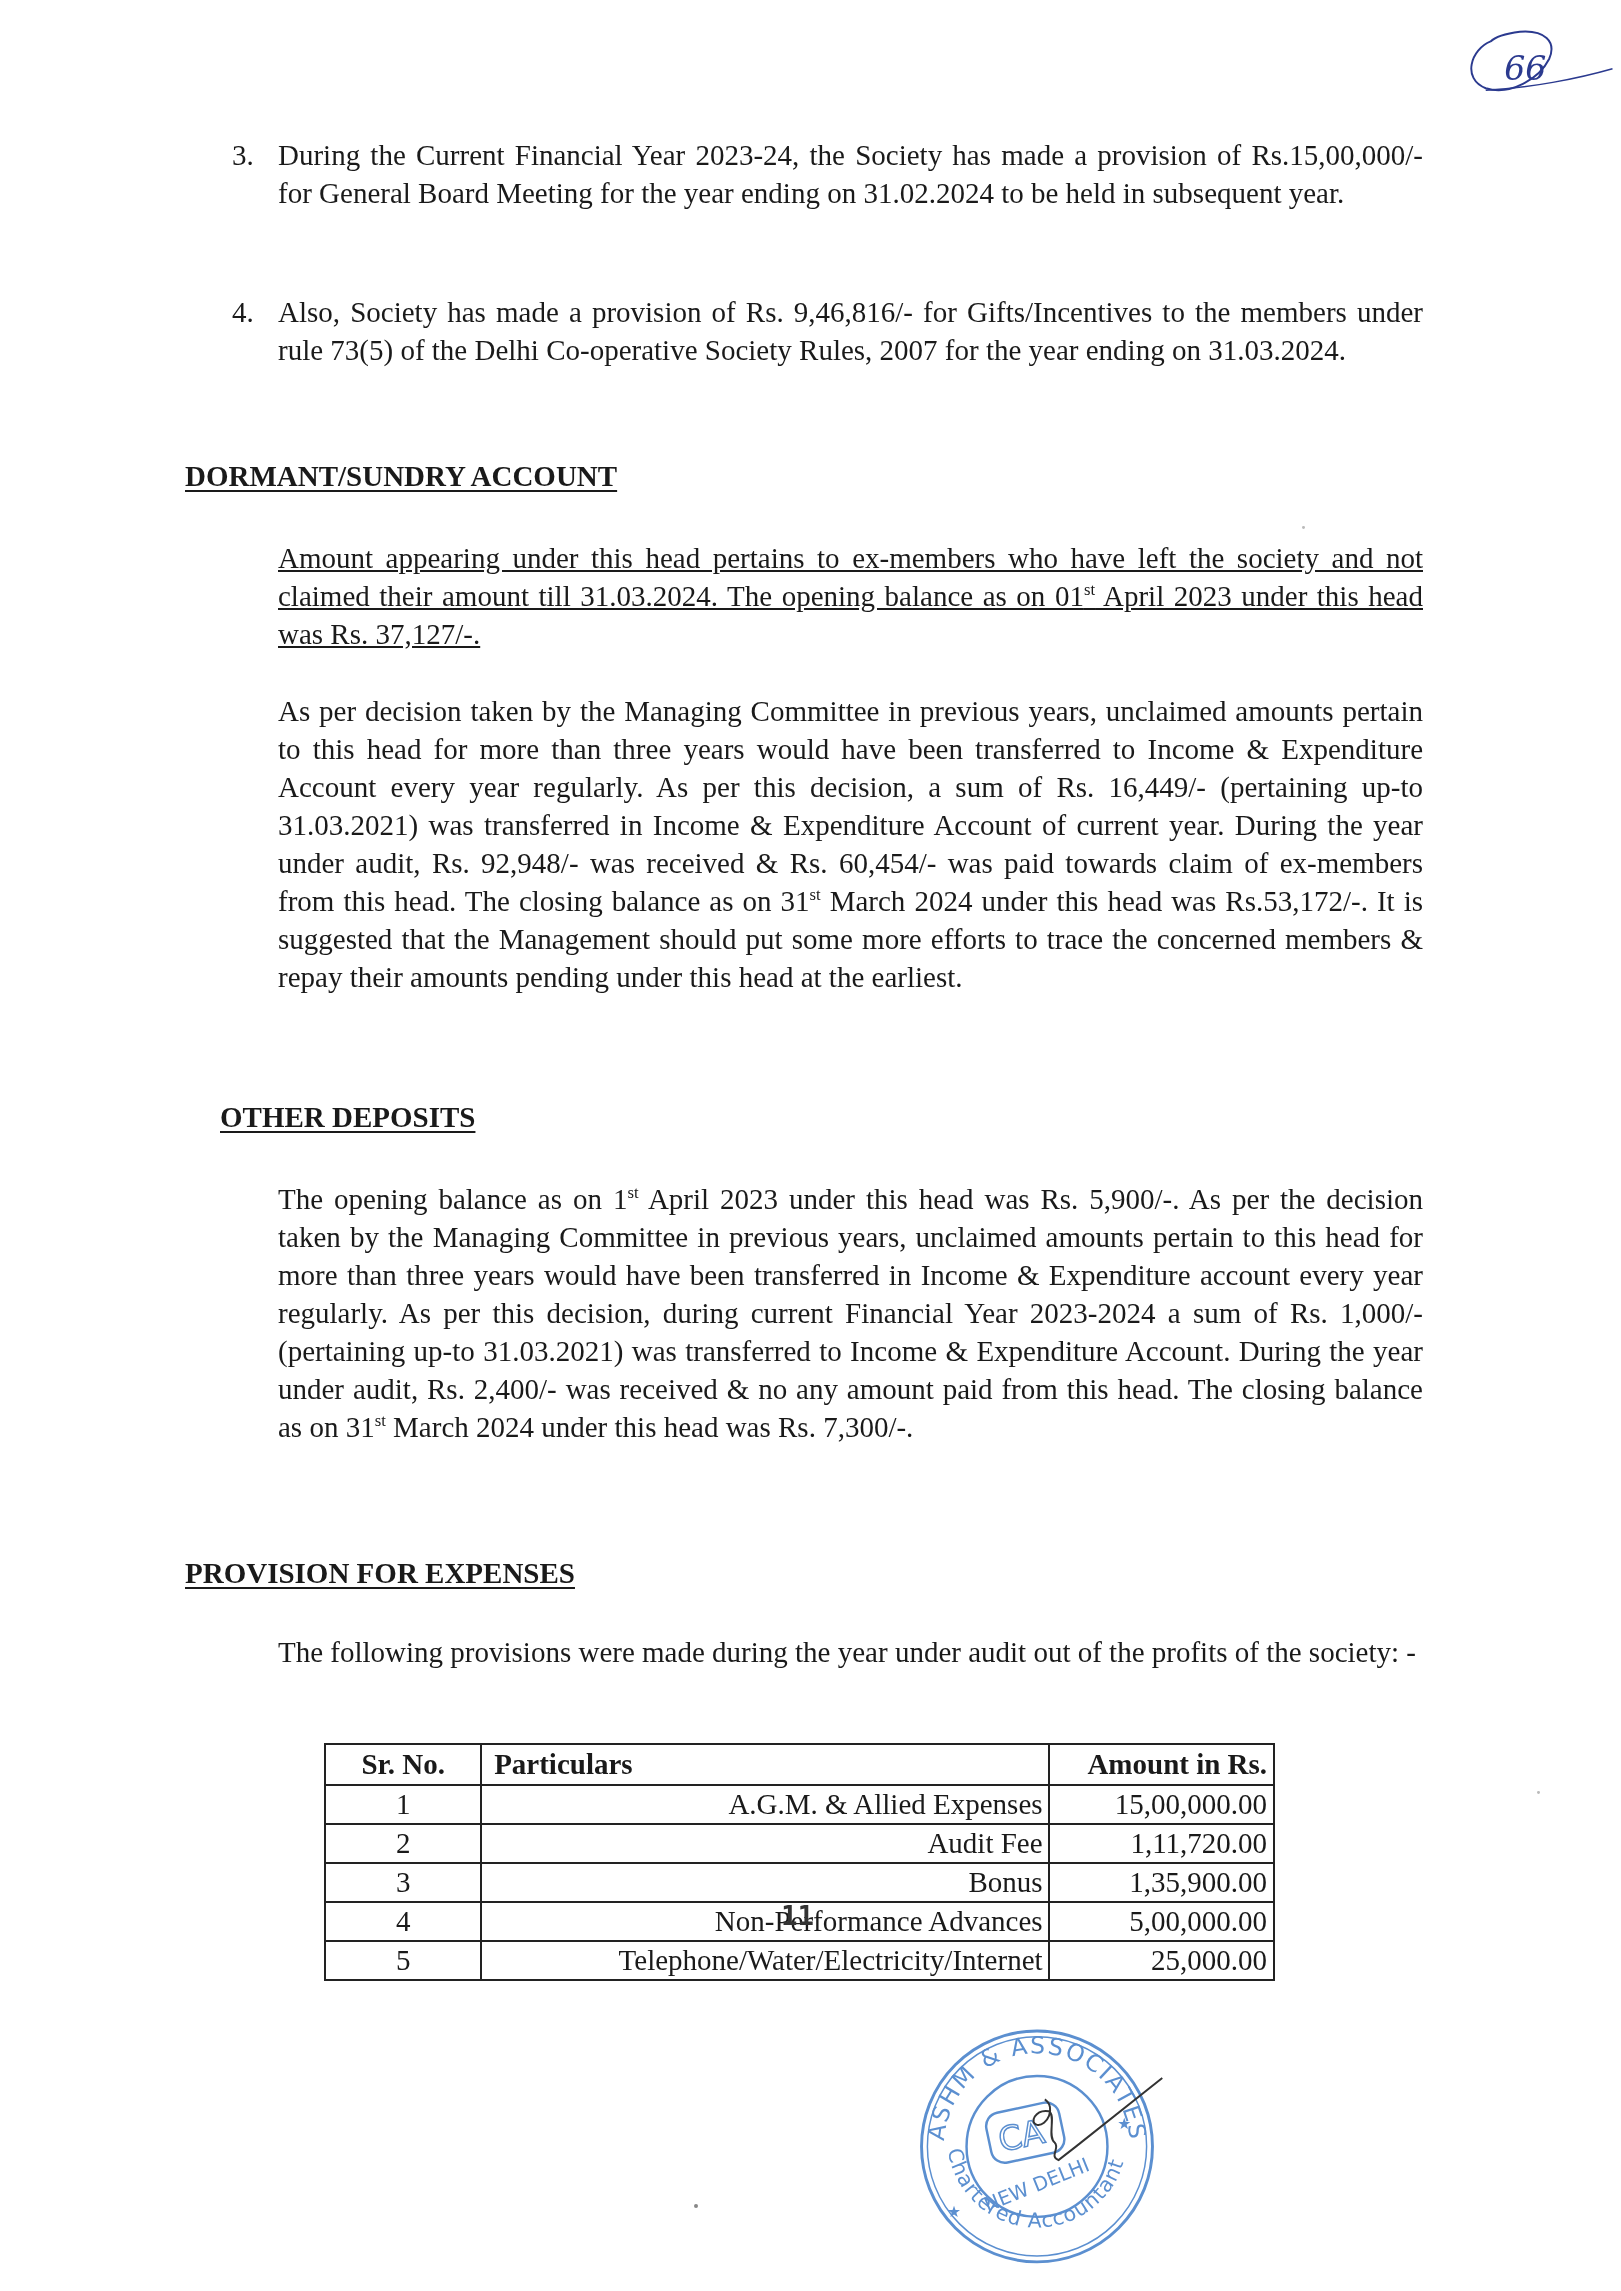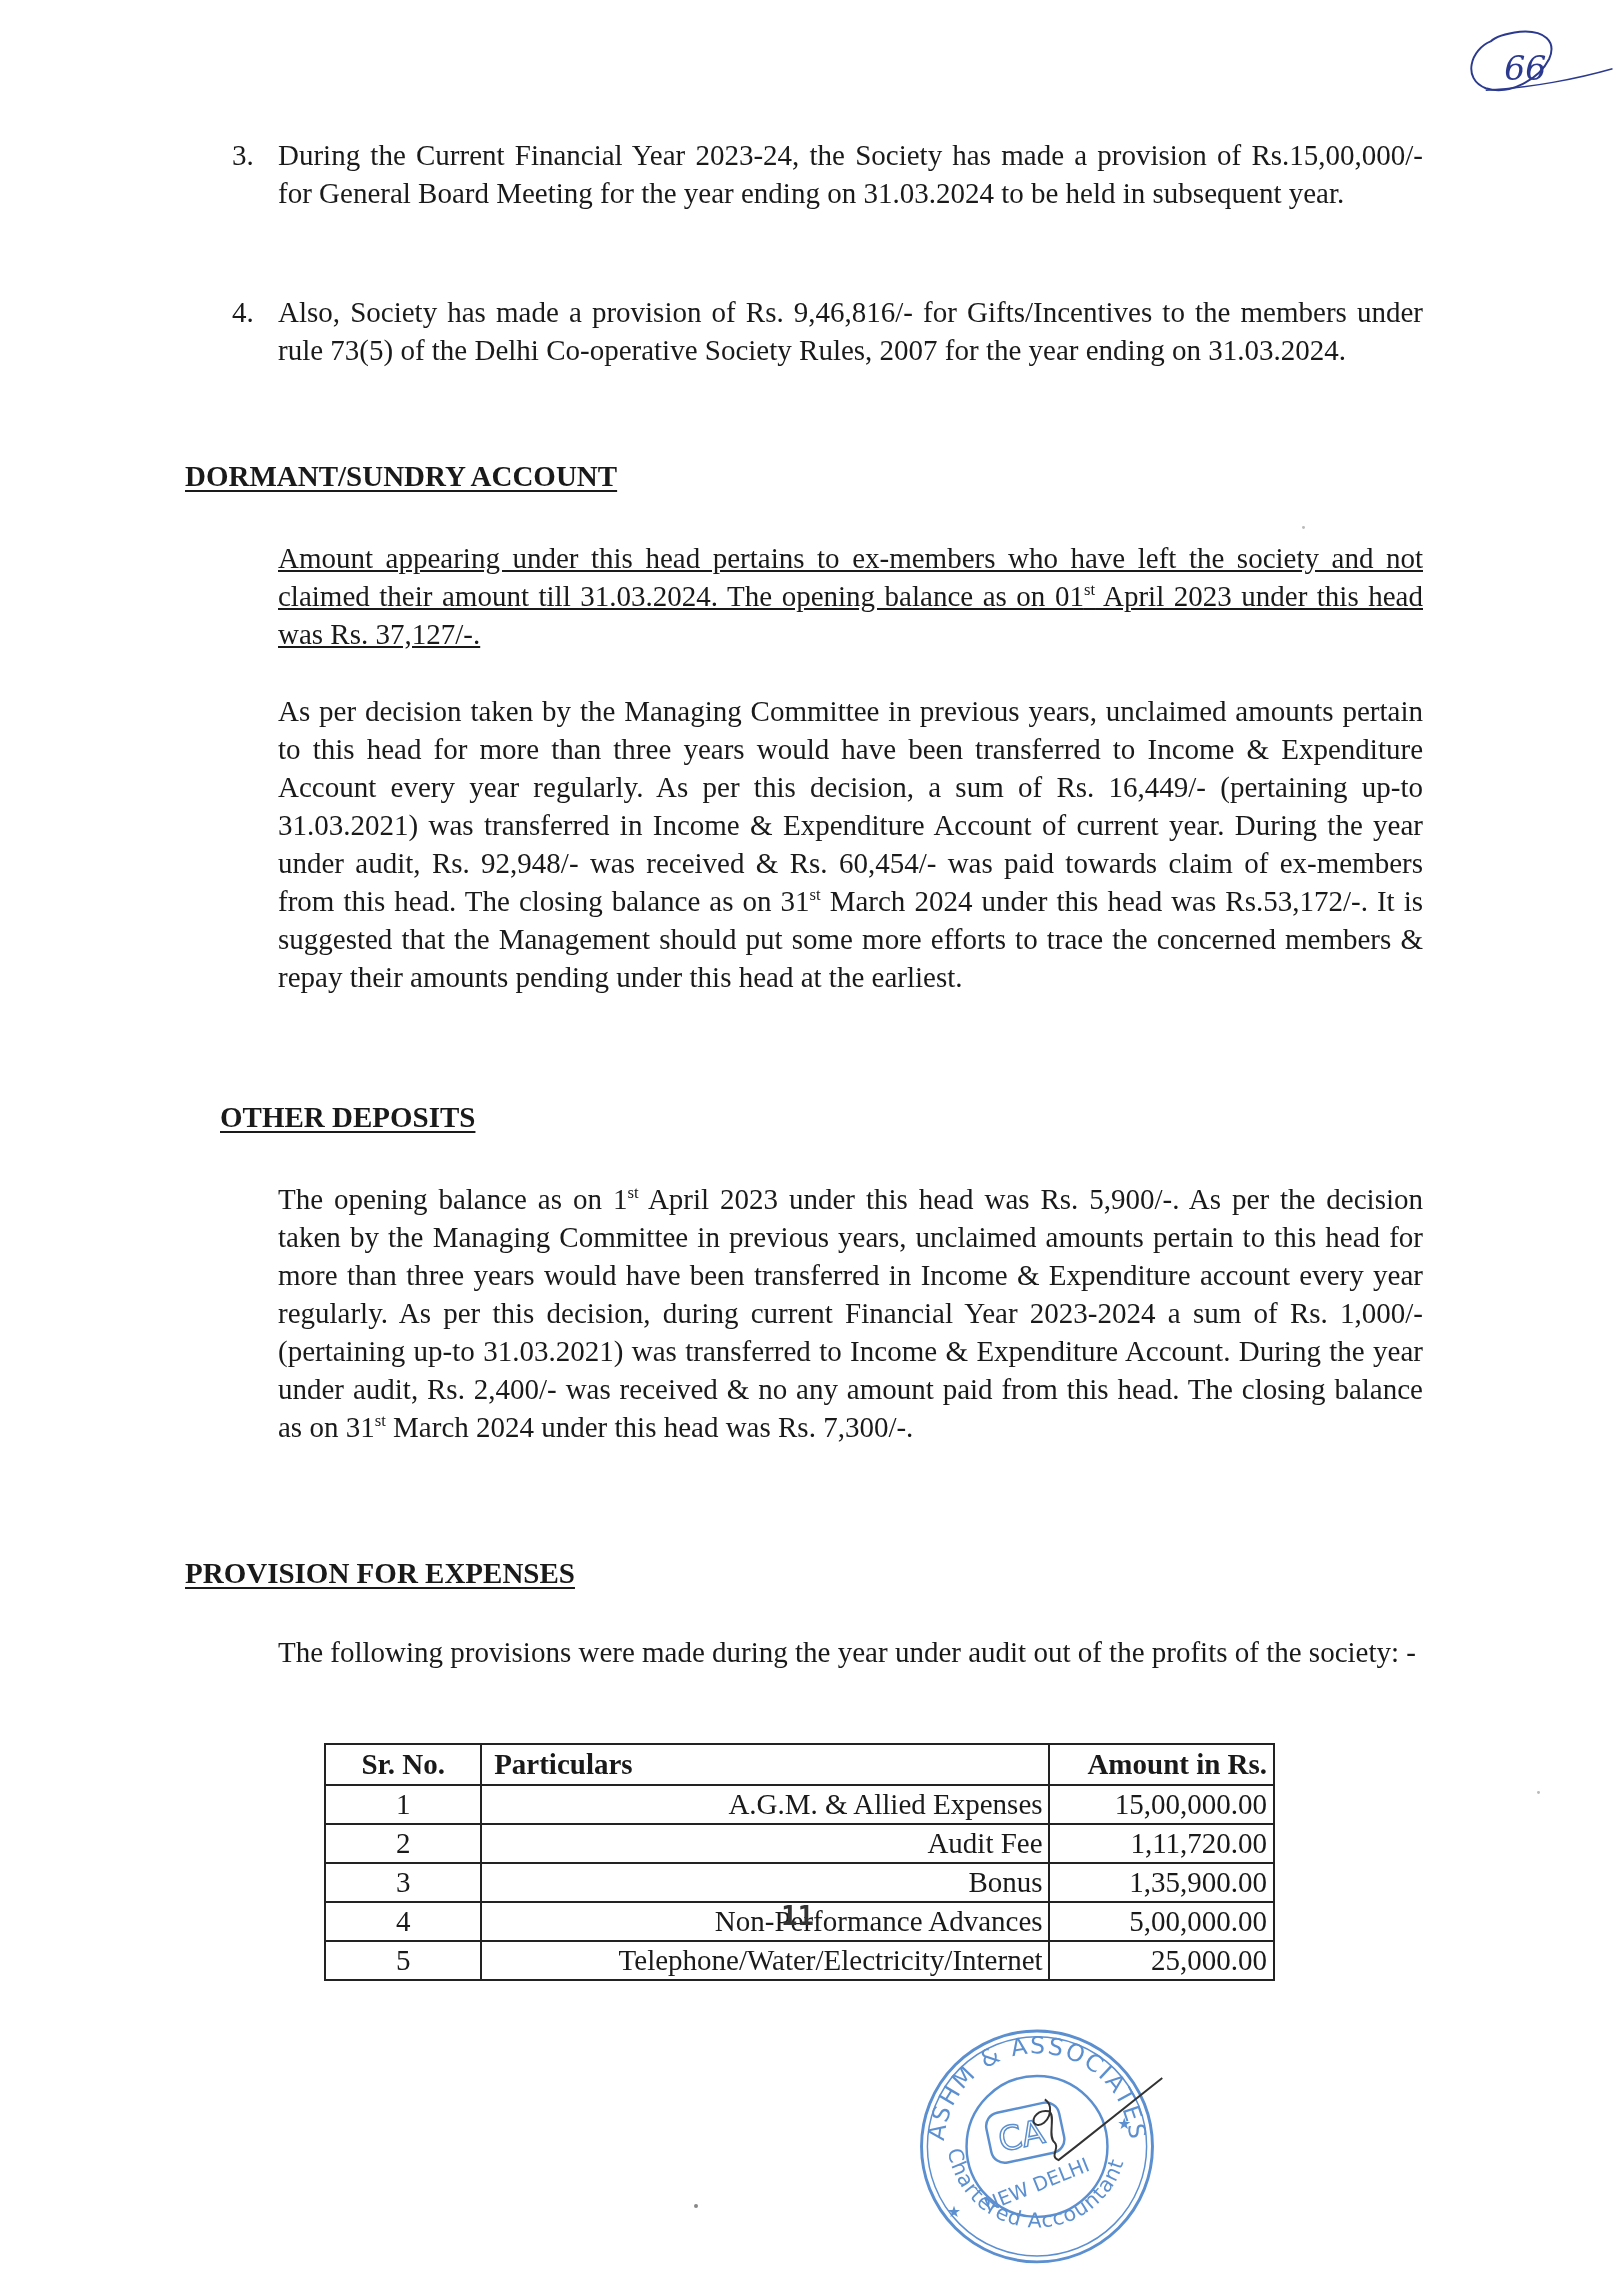--- a/index.html
+++ b/index.html
@@ -116,21 +116,21 @@
 <body>
 
 <svg class="page-mark" viewBox="0 0 170 80">
   <path d="M40 22 C 20 30, 10 60, 35 70 C 60 78, 90 60, 100 40 C 108 22, 95 10, 70 12 C 55 14, 44 18, 40 22" fill="none" stroke="#2b3a8f" stroke-width="2"></path>
   <path d="M35 72 C 80 70, 130 60, 165 50" fill="none" stroke="#2b3a8f" stroke-width="1.5"></path>
   <text x="54" y="62" font-family="DejaVu Serif, serif" font-size="34" font-style="italic" fill="#2b3a8f">66</text>
 </svg>
 
 <div class="list-item" style="top:136px;">
   <span class="num">3.</span>
-  <span class="text">During the Current Financial Year 2023-24, the Society has made a provision of Rs.15,00,000/- for General Board Meeting for the year ending on 31.03.2024 to be held in subsequent year.</span>
+  <span class="text">During the Current Financial Year 2023-24, the Society has made a provision of Rs.15,00,000/- for General Board Meeting for the year ending on 31.02.2024 to be held in subsequent year.</span>
 </div>
 <div class="list-item" style="top:293px;">
   <span class="num">4.</span>
   <span class="text">Also, Society has made a provision of Rs. 9,46,816/- for Gifts/Incentives to the members under rule 73(5) of the Delhi Co-operative Society Rules, 2007 for the year ending on 31.03.2024.</span>
 </div>
 
 <div class="heading" style="top:459px;text-align:right;">DORMANT/SUNDRY ACCOUNT</div>
 <div class="para" style="top:539px;text-decoration:underline;"><span>Amount appearing under this head pertains to ex-members who have left the society and not claimed their amount till 31.03.2024. The opening balance as on 01</span><sup>st</sup><span> April 2023 under this head was Rs. 37,127/-.</span></div>
 <div class="para" style="top:692px;"><span>As per decision taken by the Managing Committee in previous years, unclaimed amounts pertain to this head for more than three years would have been transferred to Income &amp; Expenditure Account every year regularly. As per this decision, a sum of Rs. 16,449/- (pertaining up-to 31.03.2021) was transferred in Income &amp; Expenditure Account of current year. During the year under audit, Rs. 92,948/- was received &amp; Rs. 60,454/- was paid towards claim of ex-members from this head. The closing balance as on 31</span><sup>st</sup><span> March 2024 under this head was Rs.53,172/-. It is suggested that the Management should put some more efforts to trace the concerned members &amp; repay their amounts pending under this head at the earliest.</span></div>
 

